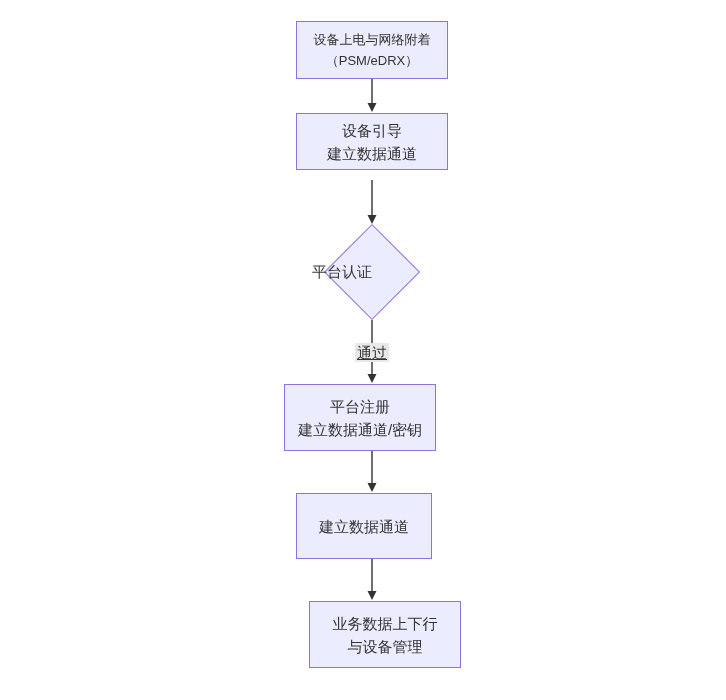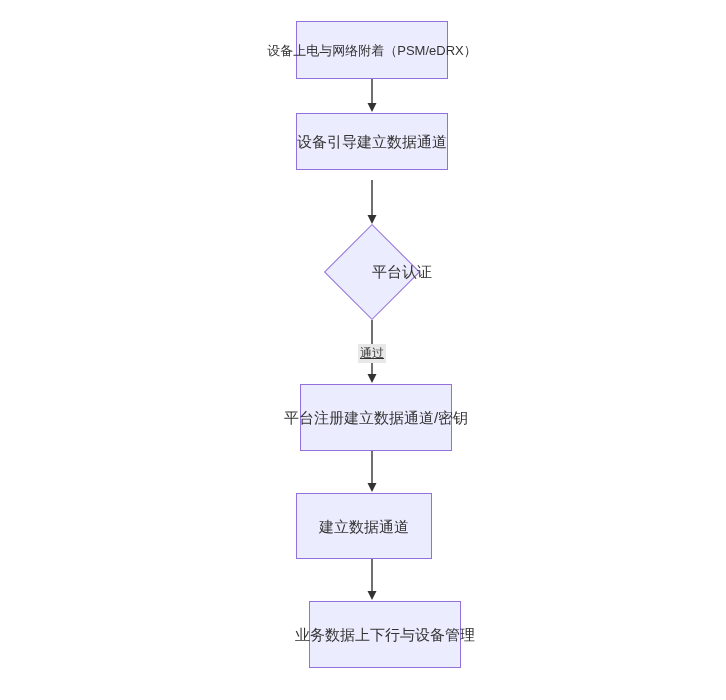--- a/index.html
+++ b/index.html
@@ -27,54 +27,54 @@
     width: 726px; height: 700px;
     pointer-events: none;
   }
   .edge-line { stroke: var(--arrow); stroke-width: 1.4; fill: none; }
   .edge-head { fill: var(--arrow); stroke: none; }
   .node {
     position: absolute;
     background: var(--node-fill);
     border: 1px solid var(--node-border);
     display: flex;
-    flex-direction: row;
+    flex-direction: column;
     align-items: center;
     justify-content: center;
     text-align: center;
   }
   .node .line { display: block; white-space: nowrap; }
   .node-sm { font-size: 13px; line-height: 21px; }
   .node-md { font-size: 15px; line-height: 23px; }
   .diamond-shape {
     position: absolute;
     left: 338px; top: 238px;
     width: 68px; height: 68px;
     background: var(--node-fill);
     border: 1px solid var(--node-border);
     transform: rotate(45deg);
   }
   .diamond-label {
     position: absolute;
     left: 312px; top: 261px;
     width: 120px;
-    text-align: right;
+    text-align: left;
     font-size: 15px;
     line-height: 22px;
   }
   .edge-label {
     position: absolute;
     left: 342px; top: 343px;
     width: 60px;
     text-align: center;
   }
   .edge-label span {
     display: inline-block;
     background: var(--edge-label-bg);
-    font-size: 12px;
+    font-size: 15px;
     line-height: 19px;
     padding: 0 2px;
     text-decoration: underline;
   }
 </style>
 </head>
 <body>
 
 <div class="canvas">
 
@@ -111,21 +111,21 @@
     <span class="line">建立数据通道</span>
   </div>
 
   <div class="diamond-shape"></div>
   <div class="diamond-label">平台认证</div>
 
   <div class="edge-label">
     <span>通过</span>
   </div>
 
-  <div class="node node-md" style="left:300px; top:384px; width:152px; height:67px;">
+  <div class="node node-md" style="left:284px; top:384px; width:152px; height:67px;">
     <span class="line">平台注册</span>
     <span class="line">建立数据通道/密钥</span>
   </div>
 
   <div class="node node-md" style="left:296px; top:493px; width:136px; height:66px;">
     <span class="line">建立数据通道</span>
   </div>
 
   <div class="node node-md" style="left:296px; top:601px; width:152px; height:67px;margin-left:13px;">
     <span class="line">业务数据上下行</span>

